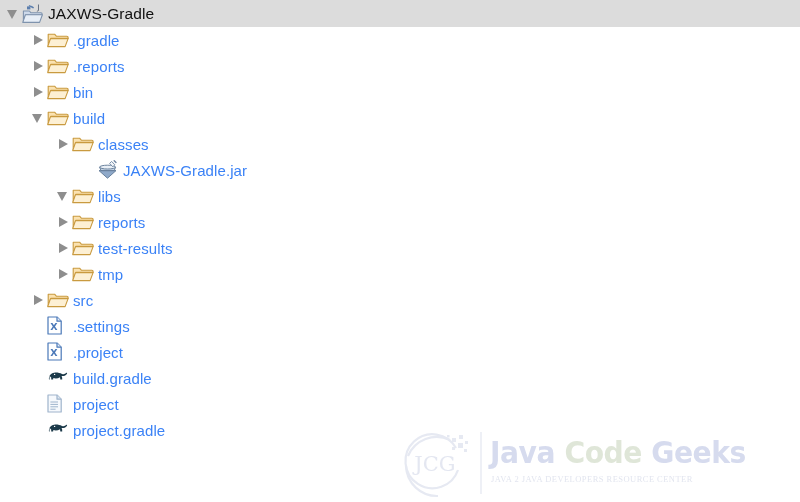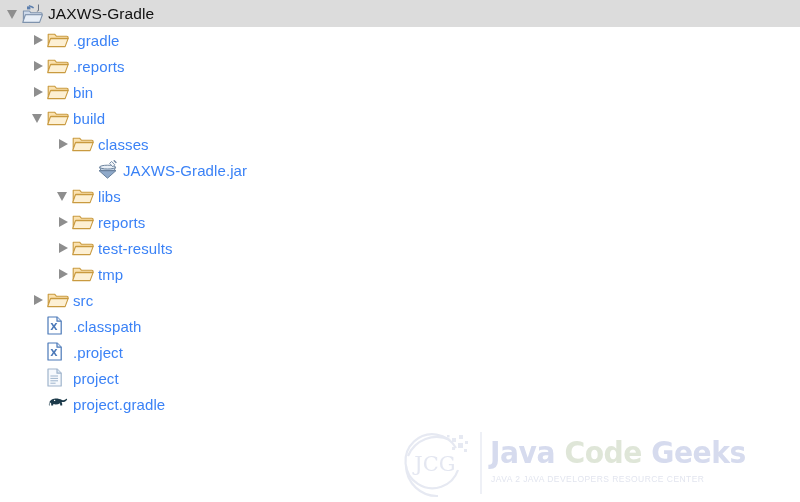--- a/index.html
+++ b/index.html
@@ -130,21 +130,21 @@
     transform: scaleX(0.94);
     transform-origin: left top;
   }
   #watermark .wm-title .w1 { color: #d6dbee; }
   #watermark .wm-title .w2 { color: #dfe6d8; }
   #watermark .wm-title .w3 { color: #d6dbee; }
   #watermark .wm-sub {
     position: absolute;
     left: 93px;
     top: 50px;
-    font-family: Liberation Sans, sans-serif;
+    font-family: Liberation Serif, serif;
     font-size: 8.5px;
     letter-spacing: 0.45px;
     color: #e2e5ef;
     white-space: nowrap;
     text-align: right;
   }
 </style>
 </head>
 <body>
 
@@ -312,33 +312,44 @@
     <div class="row">
       <span class="indent" style="width: 29px;"></span>
       <span class="twisty none"></span>
       <span class="icon">
         <svg viewBox="0 0 16 19" width="16" height="19">
           <path d="M1.0 1.0 h9.0 l4.2 4.2 v12.8 h-13.2 z" fill="#ffffff" stroke="#4a78b8" stroke-width="1.2" stroke-linejoin="round"></path>
           <path d="M10.0 1.0 v4.2 h4.2" fill="#e4ecf7" stroke="#4a78b8" stroke-width="1.2" stroke-linejoin="round"></path>
           <text x="7.0" y="14.2" text-anchor="middle" font-family="DejaVu Sans, sans-serif" font-size="9.5" font-weight="bold" fill="#4a78b8">X</text>
         </svg>
       </span>
-      <span class="label">.classpath</span>
+      <span class="label">.settings</span>
     </div>
     <div class="row">
       <span class="indent" style="width: 29px;"></span>
       <span class="twisty none"></span>
       <span class="icon">
         <svg viewBox="0 0 16 19" width="16" height="19">
           <path d="M1.0 1.0 h9.0 l4.2 4.2 v12.8 h-13.2 z" fill="#ffffff" stroke="#4a78b8" stroke-width="1.2" stroke-linejoin="round"></path>
           <path d="M10.0 1.0 v4.2 h4.2" fill="#e4ecf7" stroke="#4a78b8" stroke-width="1.2" stroke-linejoin="round"></path>
           <text x="7.0" y="14.2" text-anchor="middle" font-family="DejaVu Sans, sans-serif" font-size="9.5" font-weight="bold" fill="#4a78b8">X</text>
         </svg>
       </span>
       <span class="label">.project</span>
+    </div>
+    <div class="row">
+      <span class="indent" style="width: 29px;"></span>
+      <span class="twisty none"></span>
+      <span class="icon">
+        <svg viewBox="0 0 22 16" width="22" height="16">
+          <path d="M2.0 11.6 c-0.4-3.4 1.6-6.4 5.2-6.9 c3.0-0.4 5.6 0.4 7.8 1.2 c1.6 0.6 3.0 0.2 4.2-0.9 c0.5-0.5 1.2 0.2 0.8 0.8 c-1.2 1.9-3.2 2.6-5.4 2.2 c0.6 1.0 0.8 2.2 0.6 3.6 l-1.9 0 l-0.3-2.4 c-1.2 0.8-2.7 1.2-4.3 1.2 c-0.8 0-1.6-0.1-2.3-0.3 l-0.3 1.5 l-1.9 0 l0-2.2 c-0.6-0.4-1.1-0.9-1.4-1.5 c-0.3 1.0-0.3 2.1-0.1 3.7 z" fill="#1c3a4a"></path>
+          <circle cx="7.6" cy="6.4" r="0.7" fill="#ffffff"></circle>
+        </svg>
+      </span>
+      <span class="label">build.gradle</span>
     </div>
     <div class="row">
       <span class="indent" style="width: 29px;"></span>
       <span class="twisty none"></span>
       <span class="icon">
         <svg viewBox="0 0 16 19" width="16" height="19">
           <path d="M1.0 1.0 h9.0 l4.2 4.2 v12.8 h-13.2 z" fill="#f6f9fd" stroke="#9fb4cc" stroke-width="1.2" stroke-linejoin="round"></path>
           <path d="M10.0 1.0 v4.2 h4.2" fill="#dde7f2" stroke="#9fb4cc" stroke-width="1.2" stroke-linejoin="round"></path>
           <g stroke="#9fb4cc" stroke-width="1">
             <path d="M3.4 8.0 h7.6"></path>

